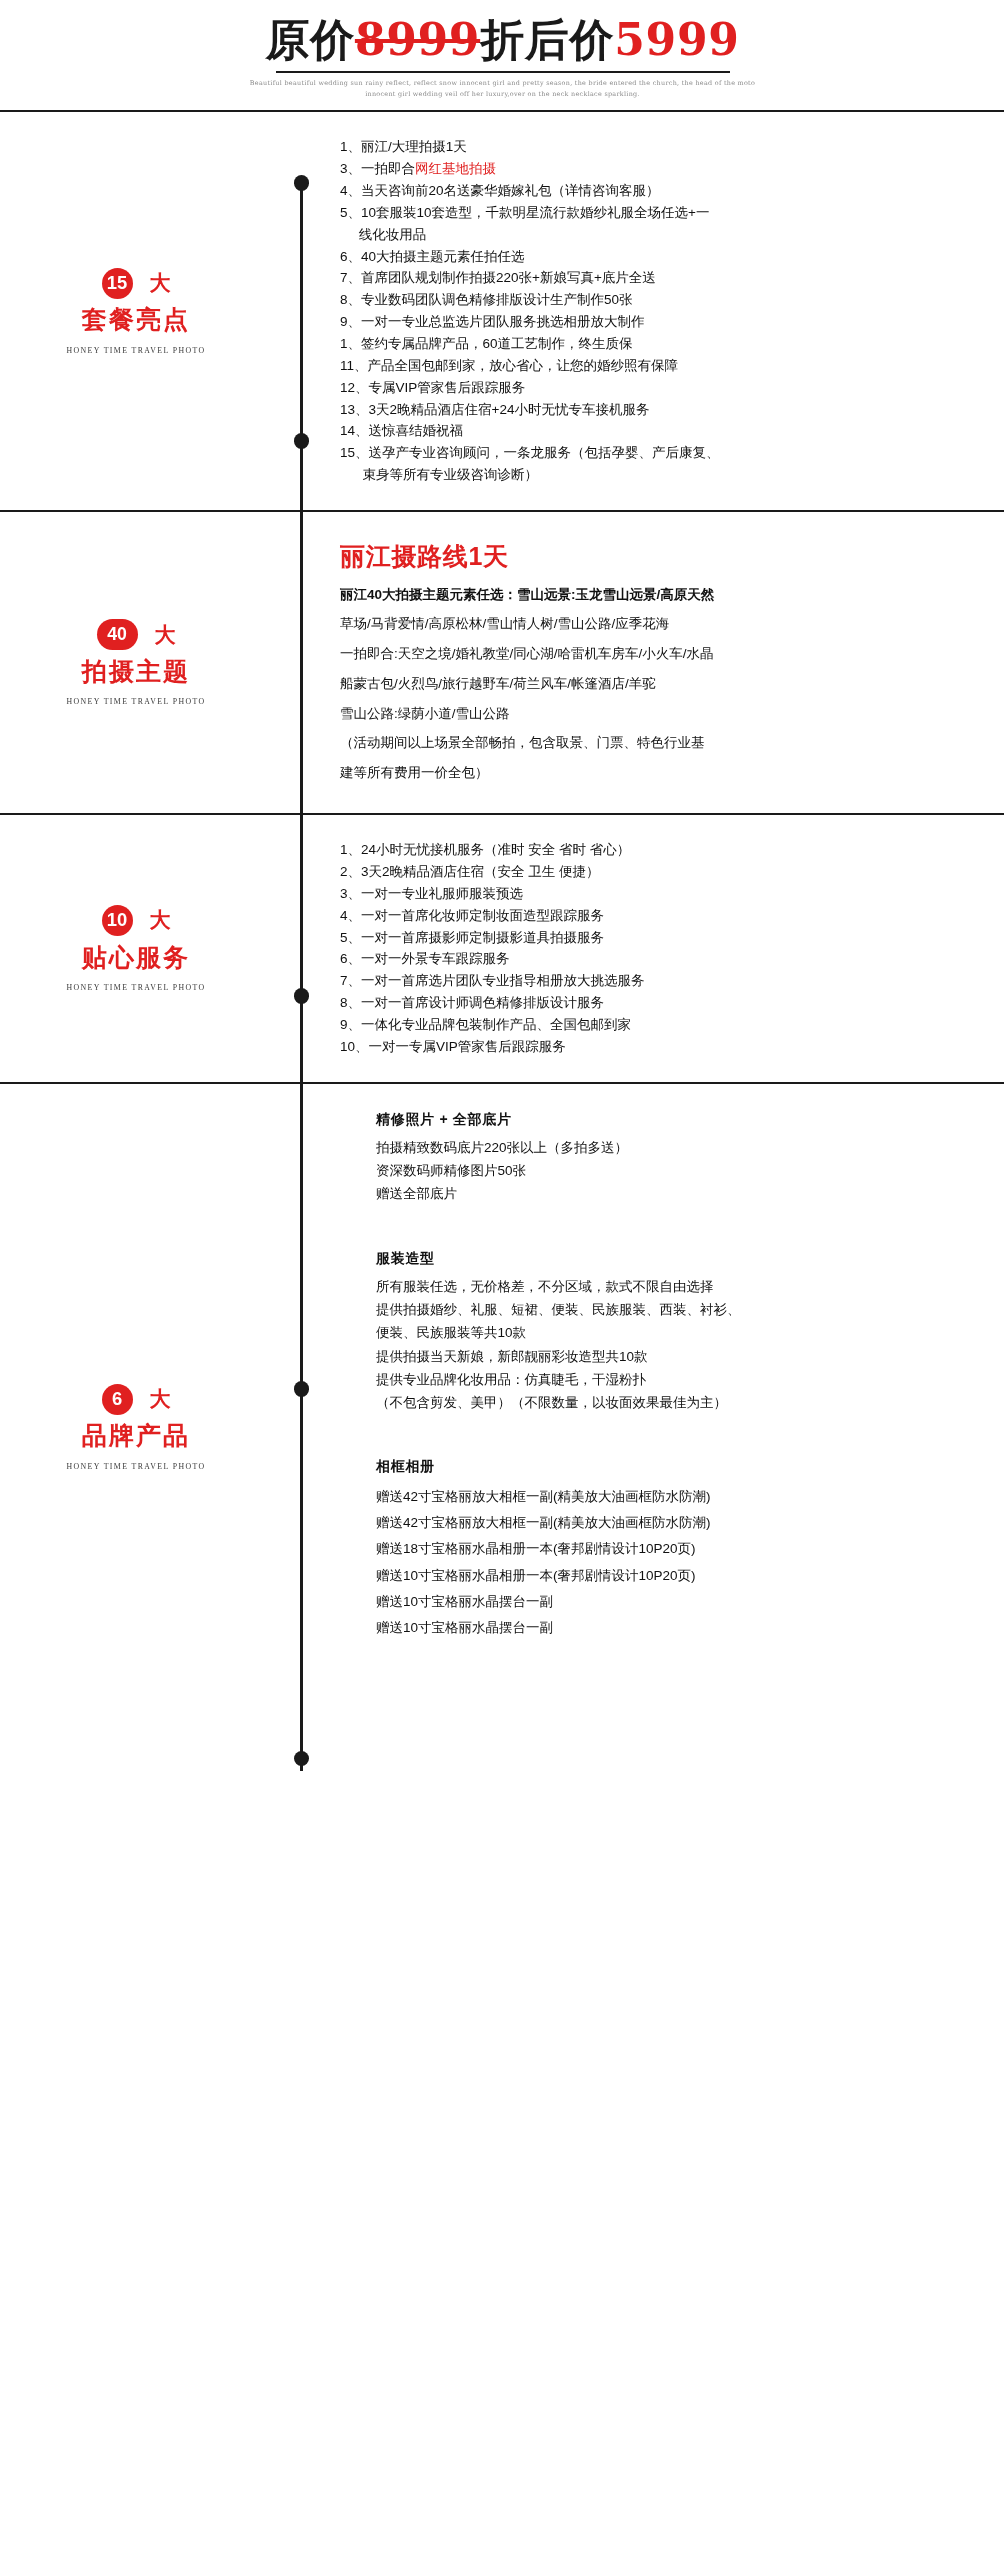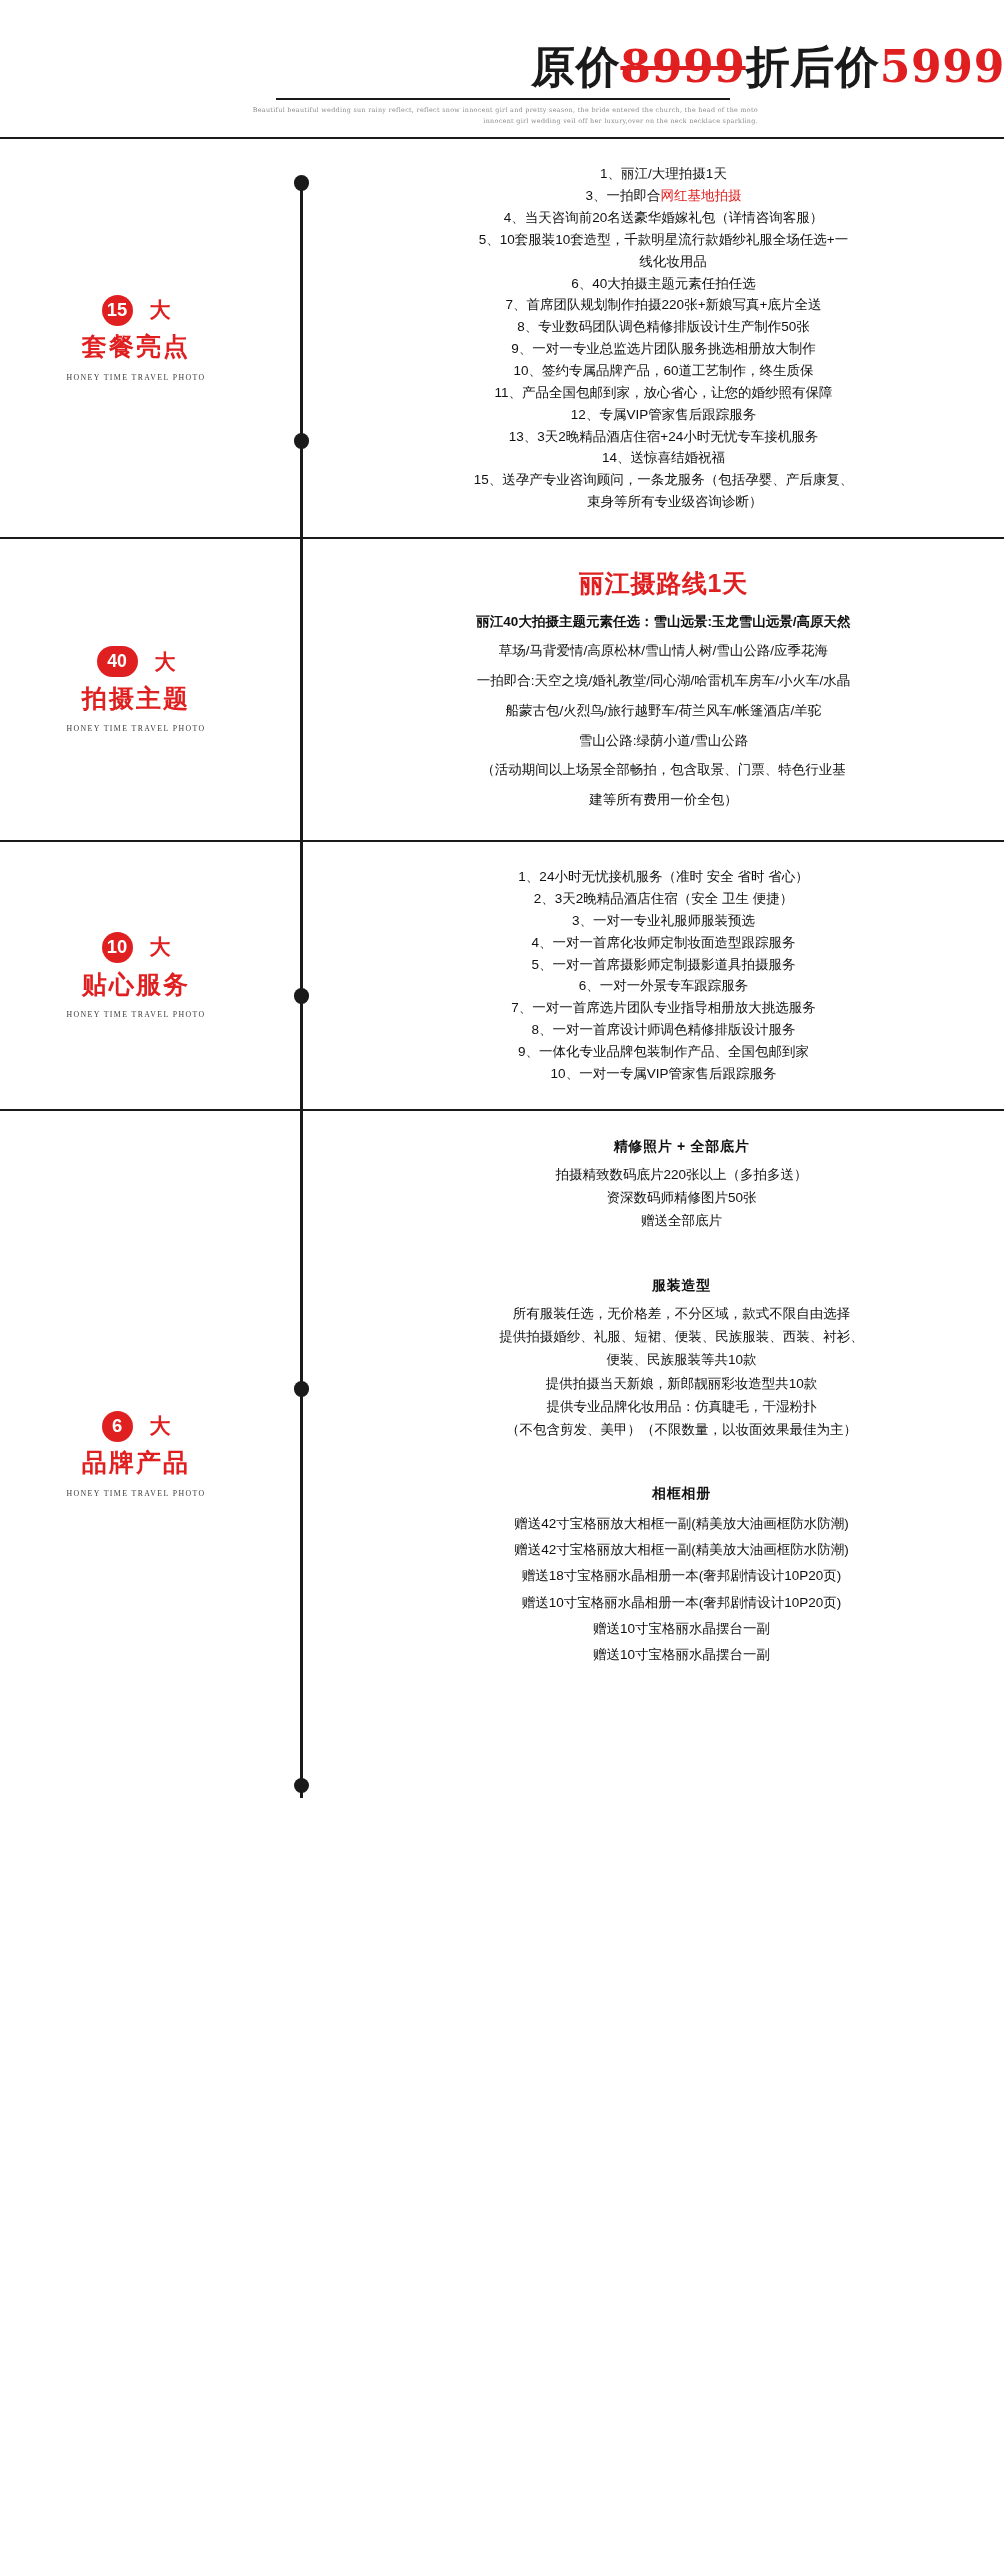--- a/index.html
+++ b/index.html
@@ -11,23 +11,23 @@
   }
   .page{
     width:1005px;
     position:relative;
     background:#fff;
     box-sizing:border-box;
   }
 
   
   .header{
-    padding-top:43px;
+    padding-top:16px;
     padding-bottom:10px;
-    text-align:right;
+    text-align:center;
   }
   .header-title{
     font-family:"DejaVu Serif","Liberation Serif",serif;
     font-size:44px;
     font-weight:bold;
     letter-spacing:0.7px;
     line-height:1.1;
     color:#1a1a1a;
     display:inline-block;
   }
@@ -130,21 +130,20 @@
     color:#3a3a3a;
   }
 
   .sec-right{
     flex:1;
     box-sizing:border-box;
     padding:24px 18px 24px 40px;
     font-size:13.5px;
     line-height:1.62;
     color:#111;
-    text-align:center;
   }
   .item{
     white-space:pre-wrap;
   }
   .red{color:#e02020;}
 
   
   .block-title{
     color:#e02020;
     font-size:25px;
@@ -208,21 +207,21 @@
     <div class="sec-right">
       <div class="item">1、丽江/大理拍摄1天</div>
       <div class="item"><span>3、一拍即合<span class="red">网红基地拍摄</span></span></div>
       <div class="item">4、当天咨询前20名送豪华婚嫁礼包（详情咨询客服）</div>
       <div class="item">5、10套服装10套造型，千款明星流行款婚纱礼服全场任选+一
      线化妆用品</div>
       <div class="item">6、40大拍摄主题元素任拍任选</div>
       <div class="item">7、首席团队规划制作拍摄220张+新娘写真+底片全送</div>
       <div class="item">8、专业数码团队调色精修排版设计生产制作50张</div>
       <div class="item">9、一对一专业总监选片团队服务挑选相册放大制作</div>
-      <div class="item">10、签约专属品牌产品，60道工艺制作，终生质保</div>
+      <div class="item">1、签约专属品牌产品，60道工艺制作，终生质保</div>
       <div class="item">11、产品全国包邮到家，放心省心，让您的婚纱照有保障</div>
       <div class="item">12、专属VIP管家售后跟踪服务</div>
       <div class="item">13、3天2晚精品酒店住宿+24小时无忧专车接机服务</div>
       <div class="item">14、送惊喜结婚祝福</div>
       <div class="item">15、送孕产专业咨询顾问，一条龙服务（包括孕婴、产后康复、
       束身等所有专业级咨询诊断）</div>
     </div>
   </div>
 
   <div class="section">

